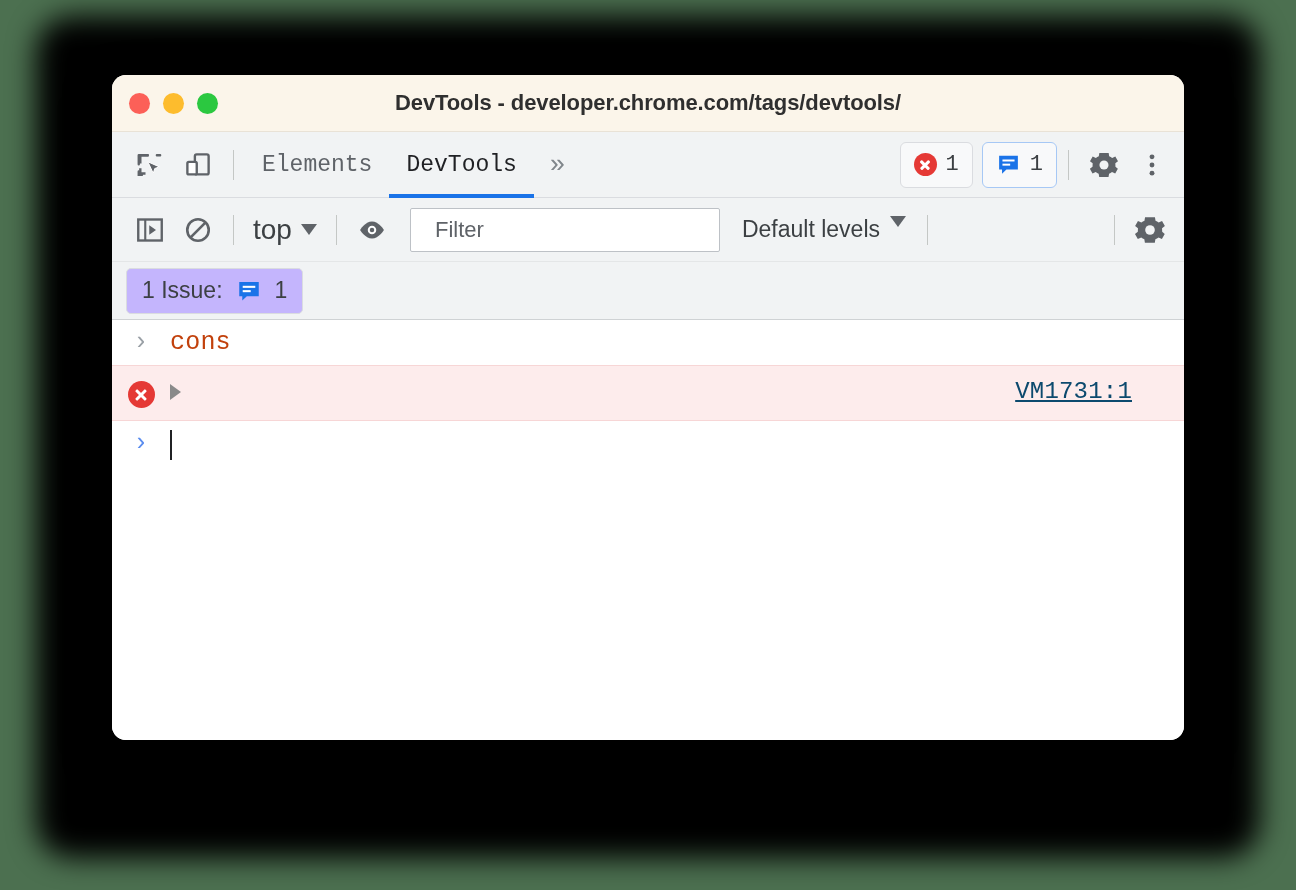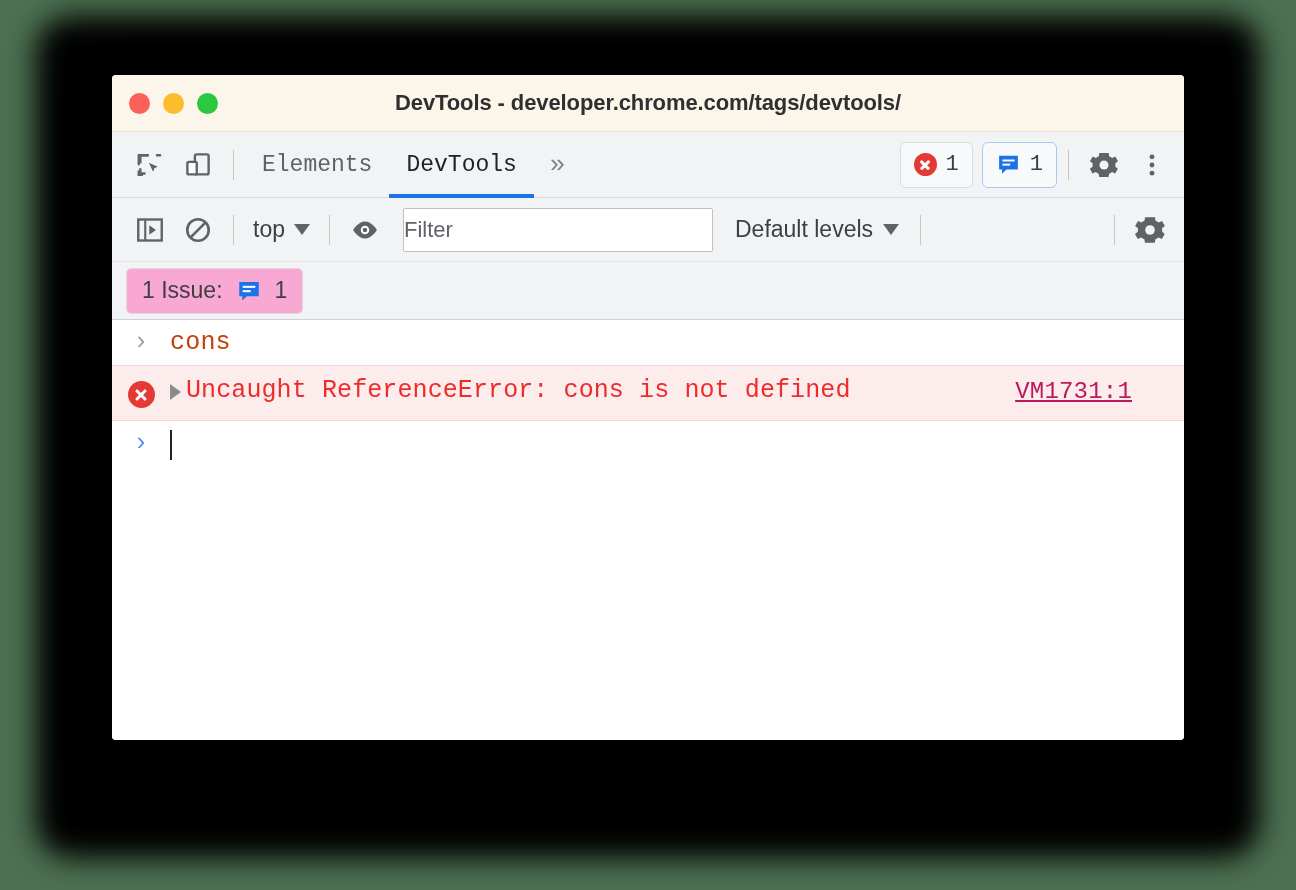--- a/index.html
+++ b/index.html
@@ -28,21 +28,21 @@
     filter: blur(14px);
   }
 
   
   .window {
     position: absolute;
     left: 112px;
     top: 75px;
     width: 1072px;
     height: 665px;
-    border-radius: 4px;
+    border-radius: 14px;
     overflow: hidden;
     background: #ffffff;
     box-shadow: 0 18px 46px rgba(0,0,0,0.95), 0 2px 10px rgba(0,0,0,0.8);
   }
 
   
   .titlebar {
     position: relative;
     height: 56px;
     background: #fbf5ea;
@@ -175,21 +175,21 @@
   .console-toolbar {
     height: 64px;
     background: #f1f3f4;
     display: flex;
     align-items: center;
     padding: 0 0 0 14px;
     box-sizing: border-box;
     border-bottom: 1px solid #e4e6e7;
   }
   .ctx-select {
-    font-size: 23px;
+    font-size: 28px;
     color: #3c4043;
     display: flex;
     align-items: center;
     gap: 9px;
     padding: 0 8px;
     cursor: pointer;
     flex: none;
   }
   .caret-down {
     width: 0; height: 0;
@@ -197,34 +197,33 @@
     border-right: 8px solid transparent;
     border-top: 11px solid #5f6368;
   }
   .filter-input {
     width: 310px;
     height: 44px;
     border: 1px solid #bdc1c6;
     background: #ffffff;
     border-radius: 2px;
     margin: 0 12px 0 14px;
-    padding: 0 0;
+    padding: 0 24px;
     box-sizing: border-box;
     font-size: 22px;
     color: #3c4043;
     font-family: "Liberation Sans", sans-serif;
     outline: none;
     flex: none;
   }
   .filter-input::placeholder { color: #5f6368; opacity: 1; }
   .levels-select {
     font-size: 23px;
     color: #3c4043;
     display: flex;
-    align-items: center;
     gap: 10px;
     padding: 0 10px;
     cursor: pointer;
     flex: none;
   }
 
   
   .issues-bar {
     height: 58px;
     background: #f1f3f4;
@@ -235,21 +234,21 @@
     border-bottom: 1px solid #cfd2d4;
   }
   .issues-chip {
     display: flex;
     align-items: center;
     gap: 13px;
     height: 44px;
     padding: 0 15px;
     border: 1px solid #dadce0;
     border-radius: 5px;
-    background: #f9a8d4;
+    background: #c4b5fd;
     cursor: pointer;
   }
   .issues-chip .label {
     font-size: 23px;
     color: #3c4043;
   }
 
   
   .console-body {
     background: #ffffff;
@@ -322,21 +321,21 @@
   }
   .error-text {
     font-size: 25px;
     line-height: 1.3;
     color: #ef2c2c;
     letter-spacing: 0.1px;
     white-space: pre;
   }
   .error-link {
     font-size: 24px;
-    color: #be185d;
+    color: #0c4a6e;
     text-decoration: underline;
     margin-right: 52px;
     margin-top: 3px;
     cursor: pointer;
     flex: none;
     letter-spacing: 0.2px;
   }
   .cursor-caret {
     display: inline-block;
     width: 2px;
@@ -497,21 +496,20 @@
       <div class="input-text">cons</div>
     </div>
 
     <div class="error-row">
       <div class="error-gutter">
         <span class="err-circle big"></span>
       </div>
       <div class="error-main">
         <span class="disclosure"></span>
         <div>
-          <div class="error-text">Uncaught ReferenceError: cons is not defined</div>
         </div>
       </div>
       <a class="error-link" href="#">VM1731:1</a>
     </div>
 
     <div class="msg-row">
       <div class="gutter">
         <span class="chev blue">›</span>
       </div>
       <div class="input-text">

